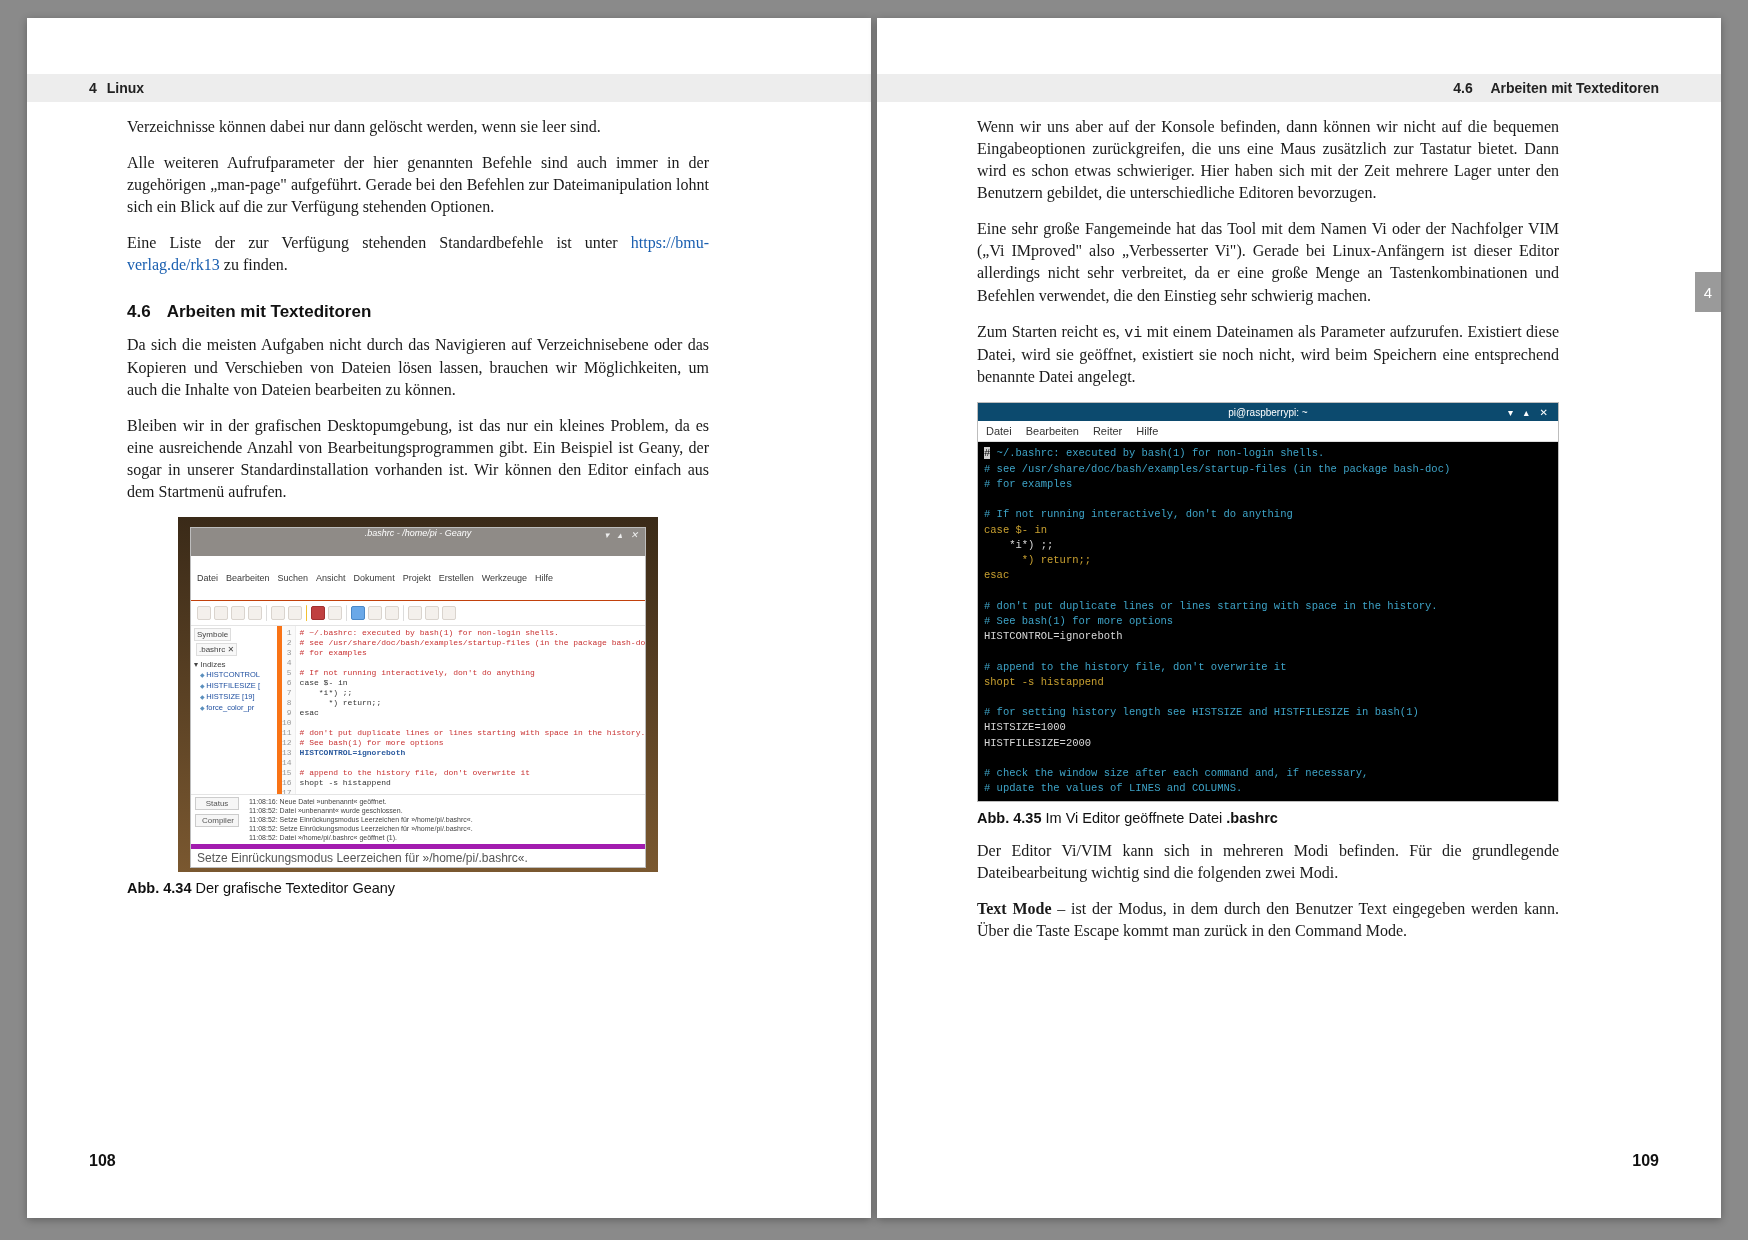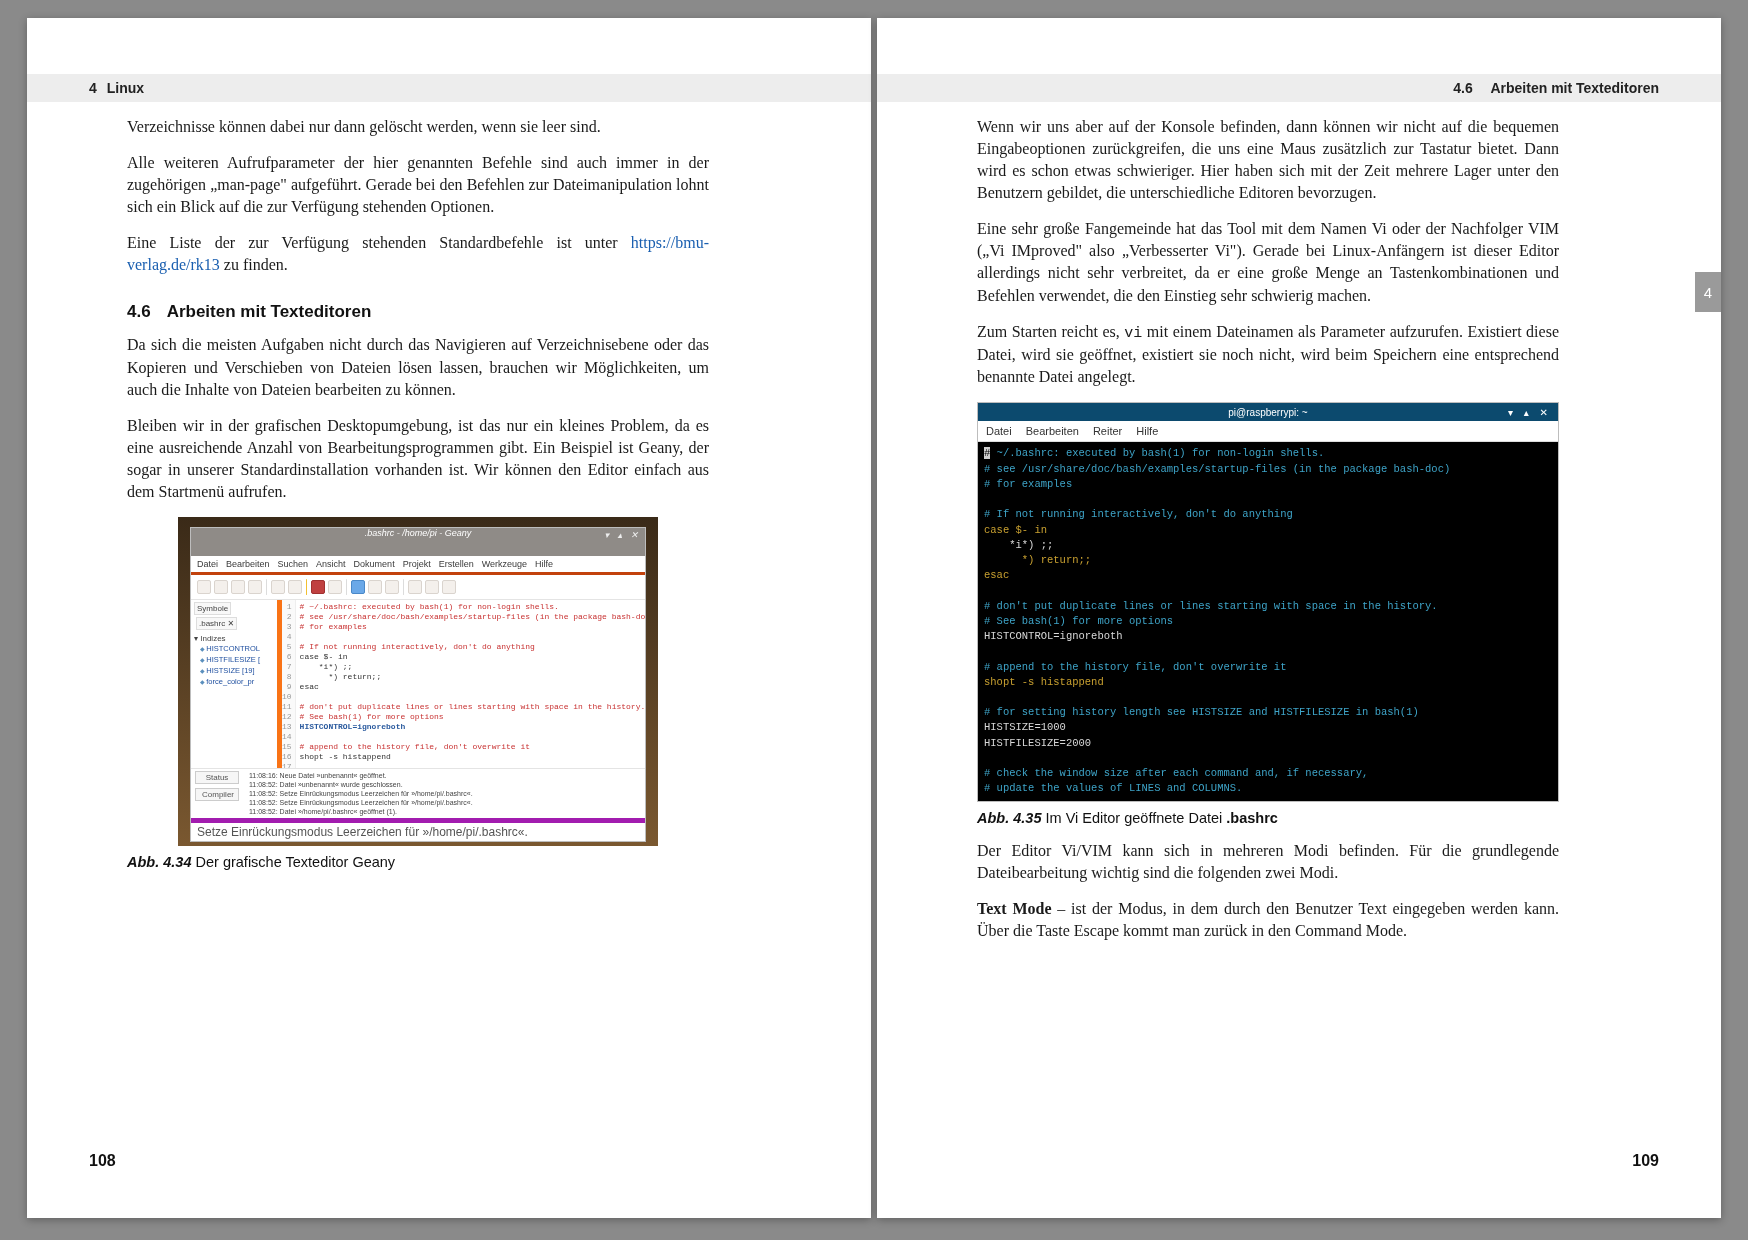--- a/index.html
+++ b/index.html
@@ -62,21 +62,21 @@
     margin-top: 26px;
     margin-bottom: 12px;
   }
   .section-head .num { margin-right: 16px; }
   .caption {
     font-family: Arial, Helvetica, sans-serif;
     font-size: 14.5px;
     color: #111;
     margin-top: 8px;
   }
-  .caption .bold { font-weight: 700; font-style: italic; }
+  .caption .bold { font-weight: 700; }
   .caption .fname { font-weight: 700; }
   .page-num {
     position: absolute;
     bottom: 48px;
     font-family: Arial, Helvetica, sans-serif;
     font-size: 16px;
     font-weight: 700;
     color: #111;
   }
   .page-left .page-num { left: 62px; }
@@ -116,22 +116,22 @@
     display: flex;
     align-items: flex-start;
     justify-content: center;
     position: relative;
     font-style: italic;
   }
   .geany-title .wbtns { position: absolute; right: 4px; top: 2px; font-size: 9px; letter-spacing: 3px; color: #eee; }
   .geany-menu {
     font-size: 9px;
     color: #3a3a3a;
-    padding: 3px 6px;
-    border-bottom: 3px solid #c2410c;
+    padding: 17px 6px;
+    border-bottom: 1px solid #c2410c;
   }
   .geany-menu span { margin-right: 8px; }
   .geany-toolbar {
     padding: 4px 6px;
     border-bottom: 1px solid #e4e4e4;
     display: flex;
     gap: 3px;
     align-items: center;
   }
   .tbtn { width: 14px; height: 14px; background: #f4f0ec; border: 1px solid #dad4ce; border-radius: 2px; }

